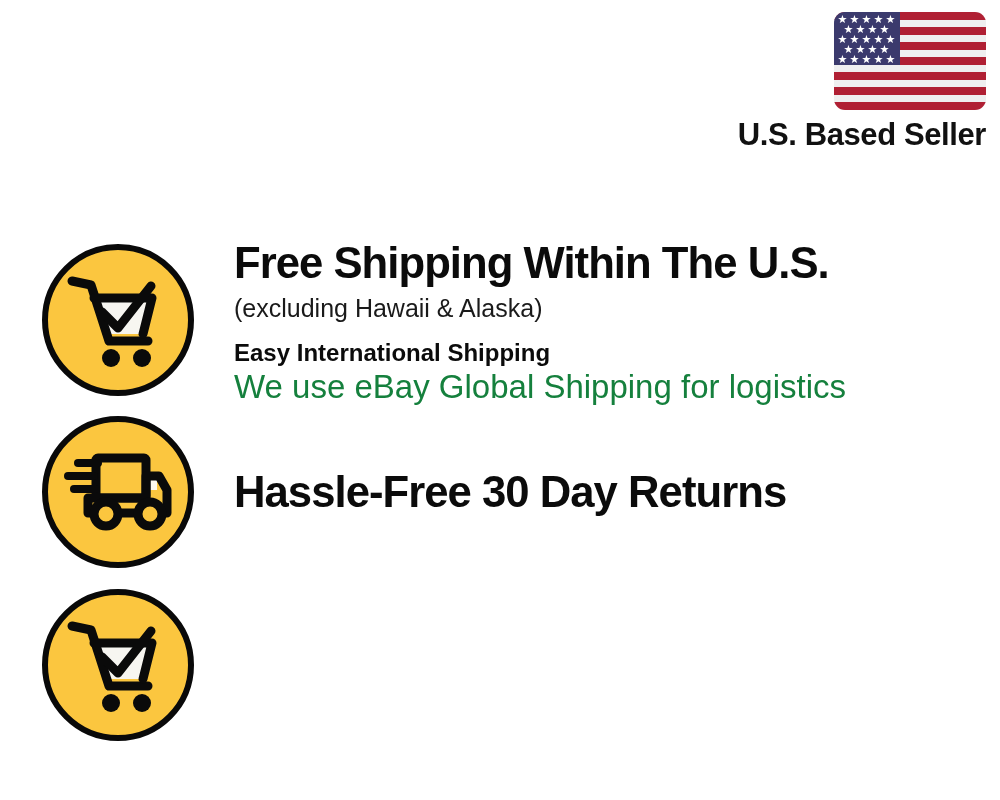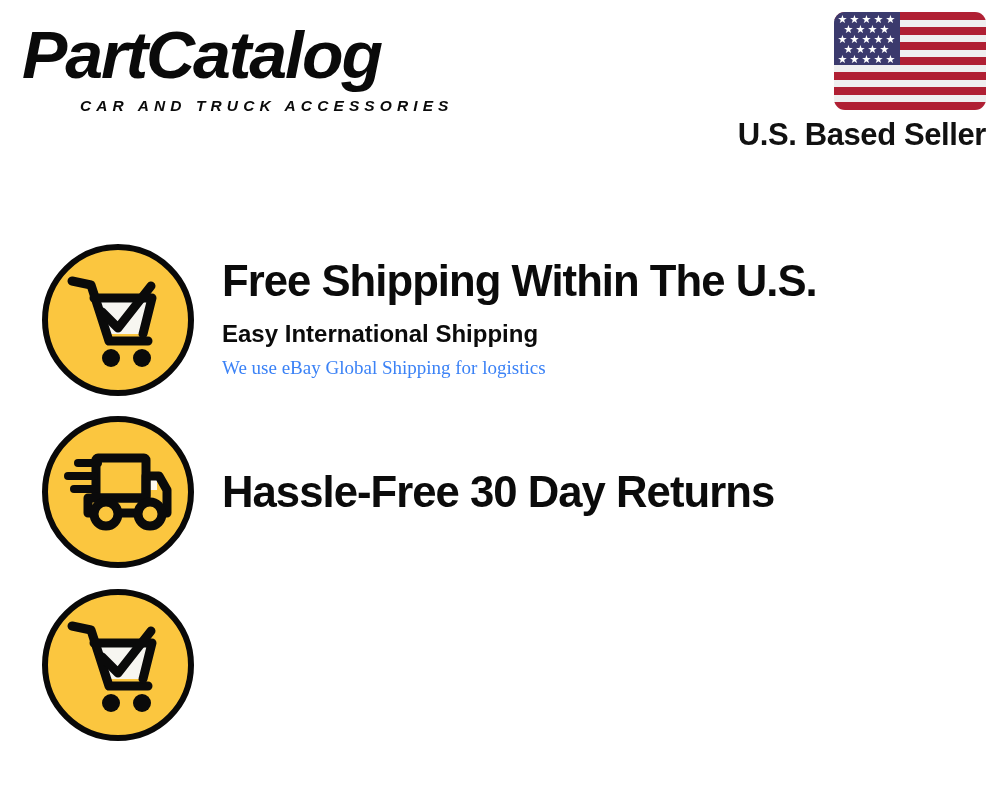--- a/index.html
+++ b/index.html
@@ -148,21 +148,21 @@
     border: 6px solid #090909;
     box-sizing: border-box;
     display: flex;
     align-items: center;
     justify-content: center;
   }
   .badge svg { display: block; }
 
   .feature-text {
     flex: 1 1 auto;
-    margin-left: 28px;
+    margin-left: 40px;
     padding-right: 20px;
   }
   .feature-heading {
     font-family: "Liberation Sans", sans-serif;
     font-weight: 700;
     font-size: 45px;
     line-height: 50px;
     letter-spacing: -1.0px;
     color: #0b0b0b;
     white-space: nowrap;
@@ -181,40 +181,36 @@
   .feature-sub2-strong {
     font-family: "Liberation Sans", sans-serif;
     font-weight: 700;
     font-size: 24px;
     line-height: 32px;
     color: #0b0b0b;
     margin-top: 12px;
     white-space: nowrap;
   }
   .feature-sub3 {
-    font-family: Liberation Serif, serif;
+    font-family: Liberation Sans, sans-serif;
     font-weight: 400;
-    font-size: 19px;
+    font-size: 33px;
     line-height: 33px;
-    color: #3b82f6;
+    color: #15803d;
     margin-top: 1px;
     white-space: nowrap;
   }
 </style>
 </head>
 <body>
 
 <div class="page">
 
   <div class="header">
 
-    <div class="brand">
-      <div class="brand-wordmark">PartCatalog</div>
-      <div class="brand-tagline">CAR AND TRUCK ACCESSORIES</div>
-    </div>
 
     <div class="seller-block">
       <span class="flag">
         <span class="stripe red" style="top:0%"></span>
         <span class="stripe white" style="top:7.6923%"></span>
         <span class="stripe red" style="top:15.3846%"></span>
         <span class="stripe white" style="top:23.0769%"></span>
         <span class="stripe red" style="top:30.7692%"></span>
         <span class="stripe white" style="top:38.4615%"></span>
         <span class="stripe red" style="top:46.1538%"></span>
@@ -262,20 +258,21 @@
           <polygon points="31,25 85,25 76,62 38,62" fill="#f7f6f1"></polygon>
           <path d="M6 9 L25 13 L43 69 L82 69" fill="none" stroke="#0a0a0a" stroke-width="9" stroke-linecap="round" stroke-linejoin="round"></path>
           <path d="M28 26 L86 26 L77 62" fill="none" stroke="#0a0a0a" stroke-width="9" stroke-linecap="round" stroke-linejoin="round"></path>
           <path d="M36 40 L52 56 L85 14" fill="none" stroke="#0a0a0a" stroke-width="9" stroke-linecap="round" stroke-linejoin="round"></path>
           <circle cx="45" cy="86" r="9" fill="#0a0a0a"></circle>
           <circle cx="76" cy="86" r="9" fill="#0a0a0a"></circle>
         </svg>
       </div>
       <div class="feature-text">
         <div class="feature-heading">Free Shipping Within The U.S.</div>
+        <div class="feature-sub">(excluding Hawaii &amp; Alaska)</div>
         <div class="feature-sub2-strong">Easy International Shipping</div>
         <div class="feature-sub3">We use eBay Global Shipping for logistics</div>
       </div>
     </div>
 
     <div class="feature-row r2">
       <div class="badge">
         <svg width="108" height="84" viewBox="0 0 108 84" aria-hidden="true">
           <polygon points="80,24 93,24 93,40 80,40" fill="#fdfaf0"></polygon>
           <rect x="32" y="8" width="50" height="40" rx="2" fill="none" stroke="#0a0a0a" stroke-width="9"></rect>

